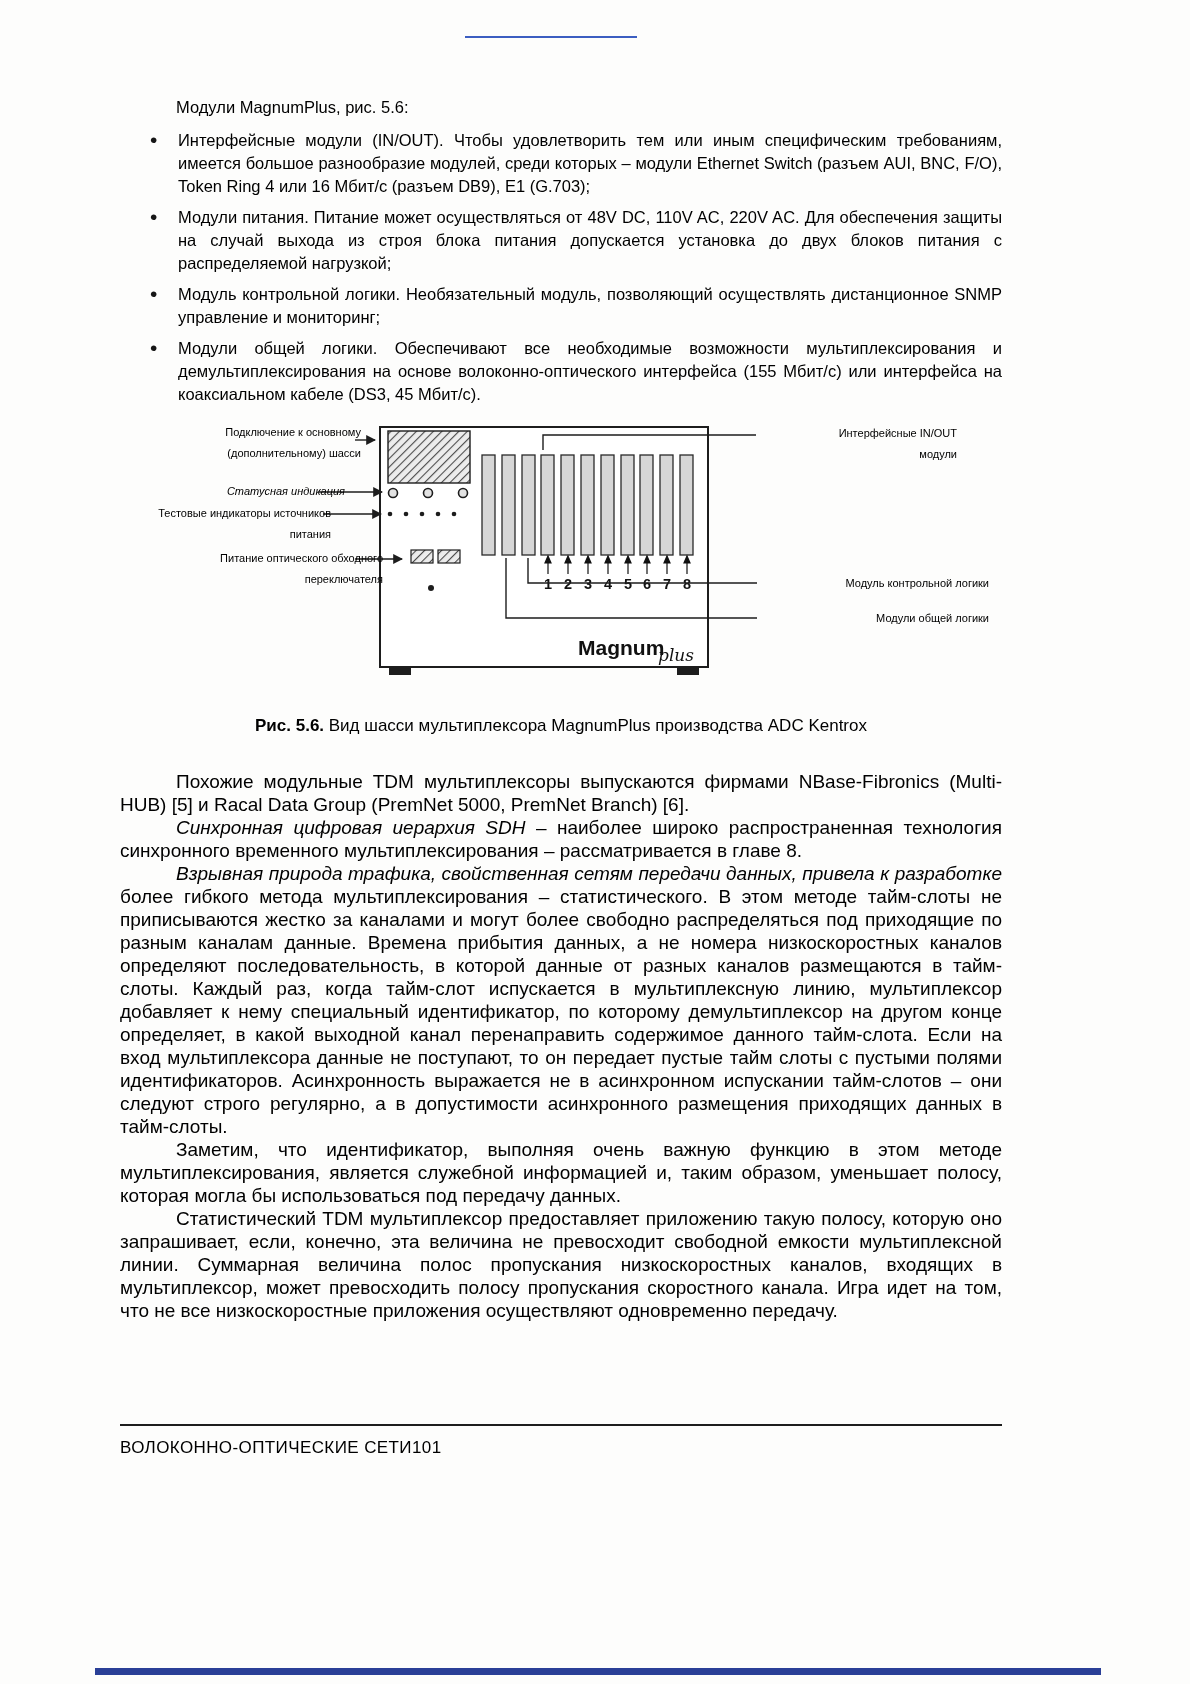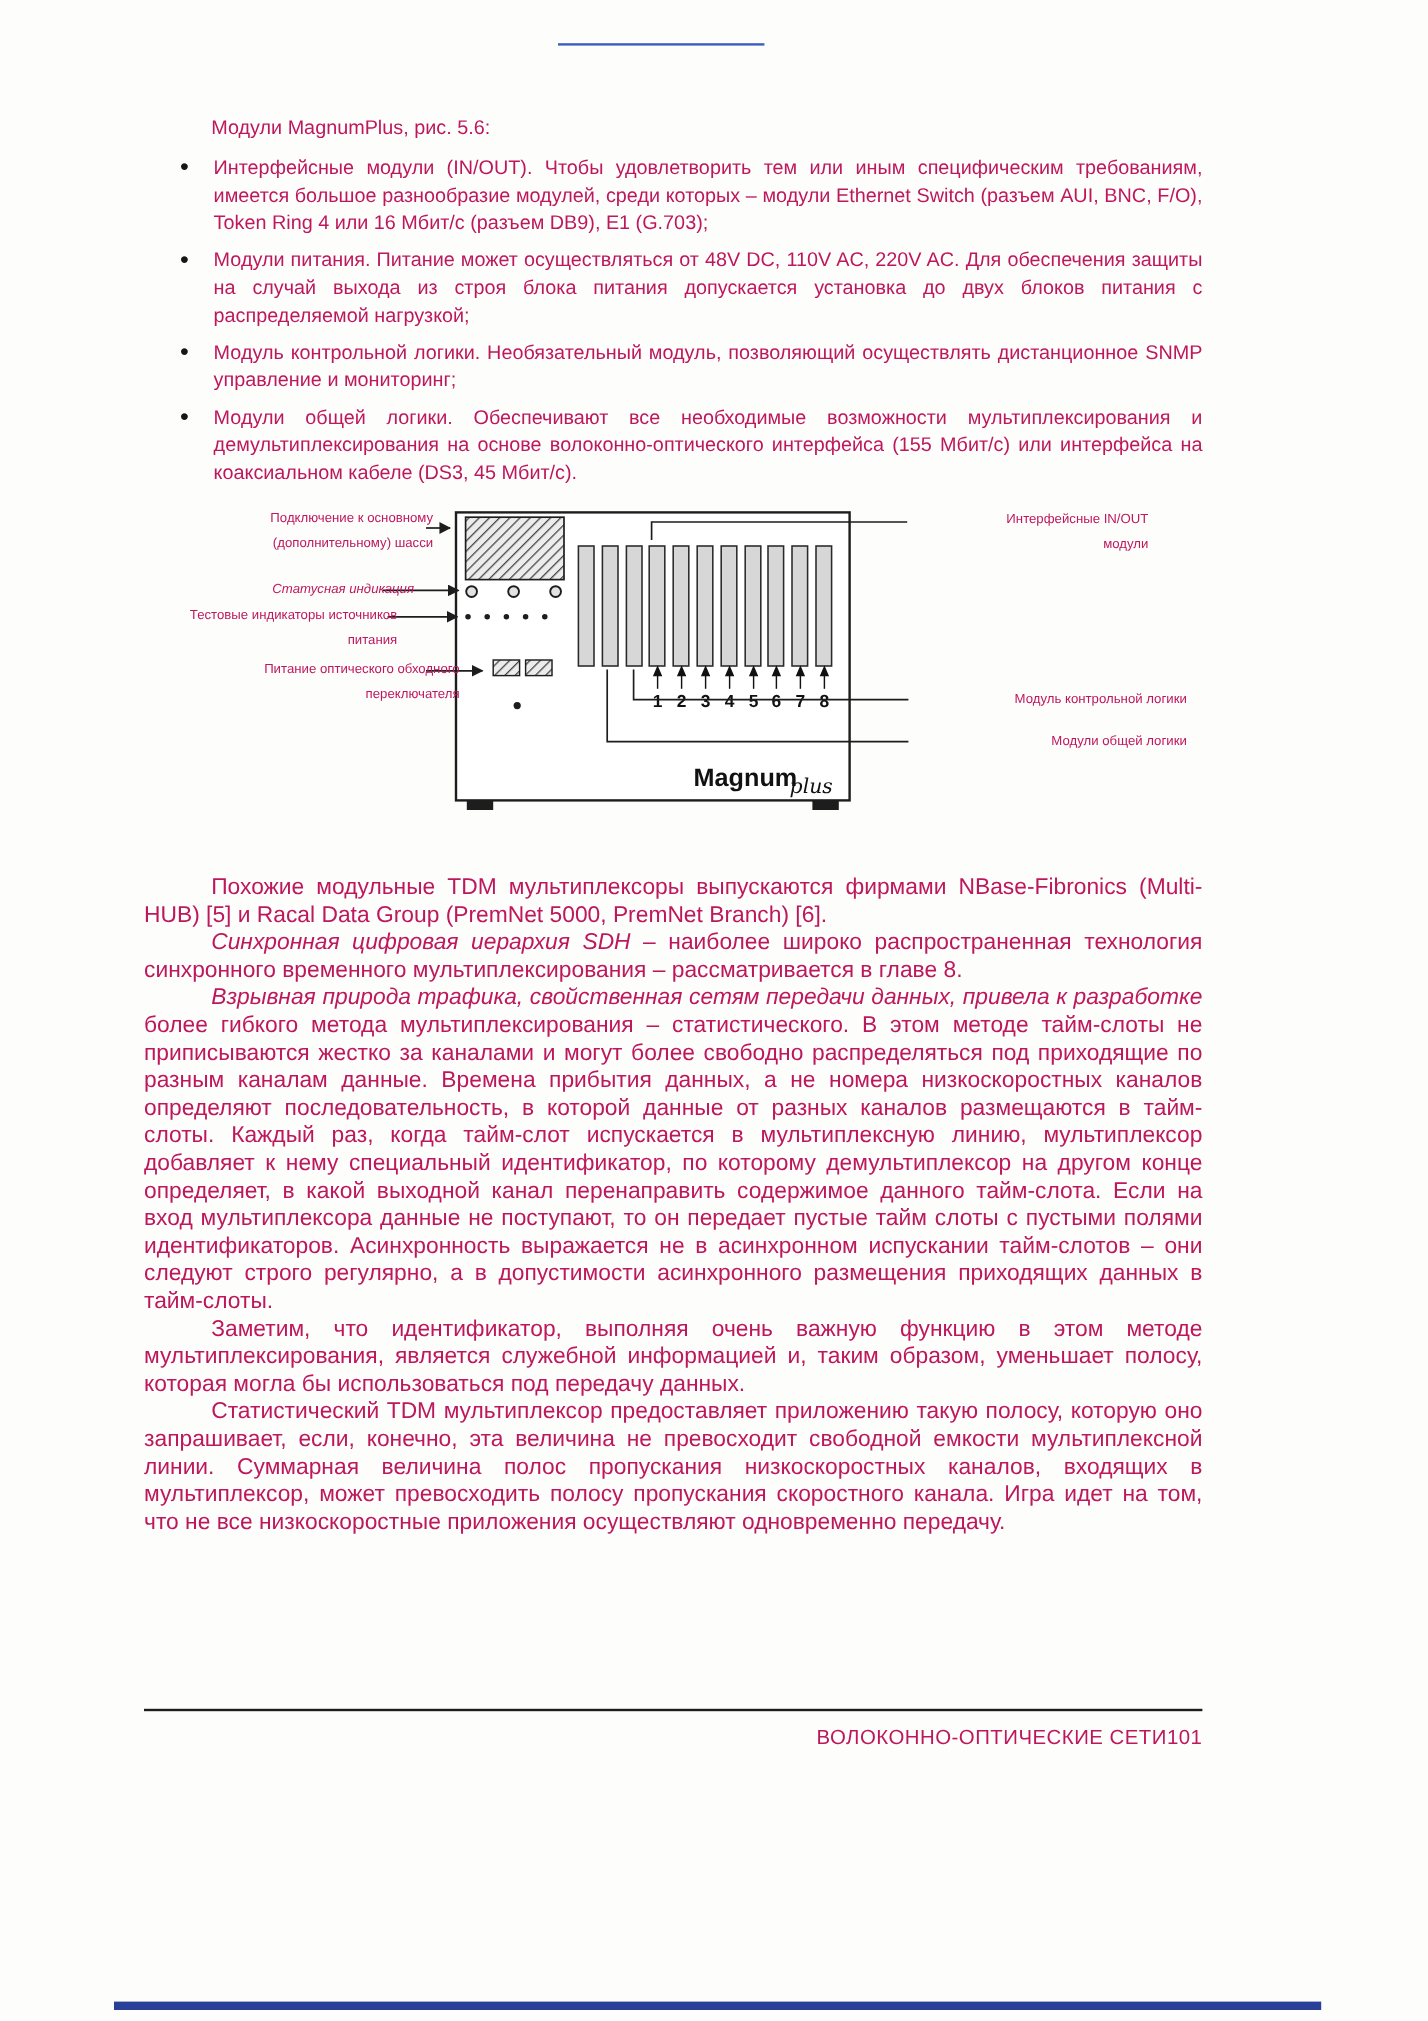--- a/index.html
+++ b/index.html
@@ -1,19 +1,19 @@
 <!DOCTYPE html>
 <html><head>
 <meta charset="utf-8">
 <style>
   * { margin:0; padding:0; box-sizing:border-box; }
   html,body { background:#ffffff; }
   .page {
     position:relative; width:1190px; height:1684px; background:#fdfdfc;
-    font-family:"Liberation Sans", sans-serif; color:#be185d; overflow:hidden;
+    font-family:"Liberation Sans", sans-serif; color:#000000; overflow:hidden;
   }
   .top-rule { position:absolute; left:465px; top:36px; width:172px; height:2px; background:#3c5ec1; }
   .bottom-bar { position:absolute; left:95px; top:1668px; width:1006px; height:7px; background:#2a3f97; }
 
   .content { position:absolute; left:120px; top:96px; width:882px; }
 
   .intro { font-size:16.5px; line-height:23px; text-indent:56px; margin-bottom:10px; }
 
   .bullets { list-style:none; }
   .bullets li {
@@ -38,21 +38,21 @@
   .caption { margin-top:22px; text-align:center; font-size:17px; }
   .cap-label { font-weight:bold; }
 
   .para { font-size:19px; line-height:23px; text-align:justify; text-indent:56px; }
   .mt-big { margin-top:34px; }
   .heading { font-size:20px; font-weight:bold; margin:24px 0 9px 58px; }
 
   .footer-rule { position:absolute; left:120px; top:1424px; width:882px; height:2px; background:#1d1d1d; }
   .footer-row {
     position:absolute; left:120px; top:1438px; width:882px;
-    display:flex; justify-content:flex-end; font-size:17px; letter-spacing:0.4px;
+    display:flex; justify-content:flex-start; font-size:17px; letter-spacing:0.4px;
   }
 </style>
 </head>
 <body>
 
 <div class="page">
   <div class="top-rule"></div>
 
   <div class="content">
 
@@ -167,20 +167,23 @@
 
       <div class="flabel chassis-lbl">Подключение к основному (дополнительному) шасси</div>
       <div class="flabel status-lbl">Статусная индикация</div>
       <div class="flabel test-lbl">Тестовые индикаторы источников питания</div>
       <div class="flabel power-lbl">Питание оптического обходного переключателя</div>
       <div class="flabel inout-lbl">Интерфейсные IN/OUT модули</div>
       <div class="flabel control-lbl">Модуль контрольной логики</div>
       <div class="flabel common-lbl">Модули общей логики</div>
     </div>
 
+    <p class="caption">
+      <span class="cap-label">Рис. 5.6.</span><span> Вид шасси мультиплексора MagnumPlus производства ADC Kentrox</span>
+    </p>
 
     <p class="para mt-big">Похожие модульные TDM мультиплексоры выпускаются фирмами NBase-Fibronics (Multi-HUB) [5] и Racal Data Group (PremNet 5000, PremNet Branch) [6].</p>
 
     <p class="para"><i>Синхронная цифровая иерархия SDH</i><span> – наиболее широко распространенная технология синхронного временного мультиплексирования – рассматривается в главе 8.</span></p>
 
 
     <p class="para"><i>Взрывная природа трафика, свойственная сетям передачи данных, привела к разработке</i><span> более гибкого метода мультиплексирования – статистического. В этом методе тайм-слоты не приписываются жестко за каналами и могут более свободно распределяться под приходящие по разным каналам данные. Времена прибытия данных, а не номера низкоскоростных каналов определяют последовательность, в которой данные от разных каналов размещаются в тайм-слоты. Каждый раз, когда тайм-слот испускается в мультиплексную линию, мультиплексор добавляет к нему специальный идентификатор, по которому демультиплексор на другом конце определяет, в какой выходной канал перенаправить содержимое данного тайм-слота. Если на вход мультиплексора данные не поступают, то он передает пустые тайм слоты с пустыми полями идентификаторов. Асинхронность выражается не в асинхронном испускании тайм-слотов – они следуют строго регулярно, а в допустимости асинхронного размещения приходящих данных в тайм-слоты.</span></p>
 
     <p class="para">Заметим, что идентификатор, выполняя очень важную функцию в этом методе мультиплексирования, является служебной информацией и, таким образом, уменьшает полосу, которая могла бы использоваться под передачу данных.</p>
 

